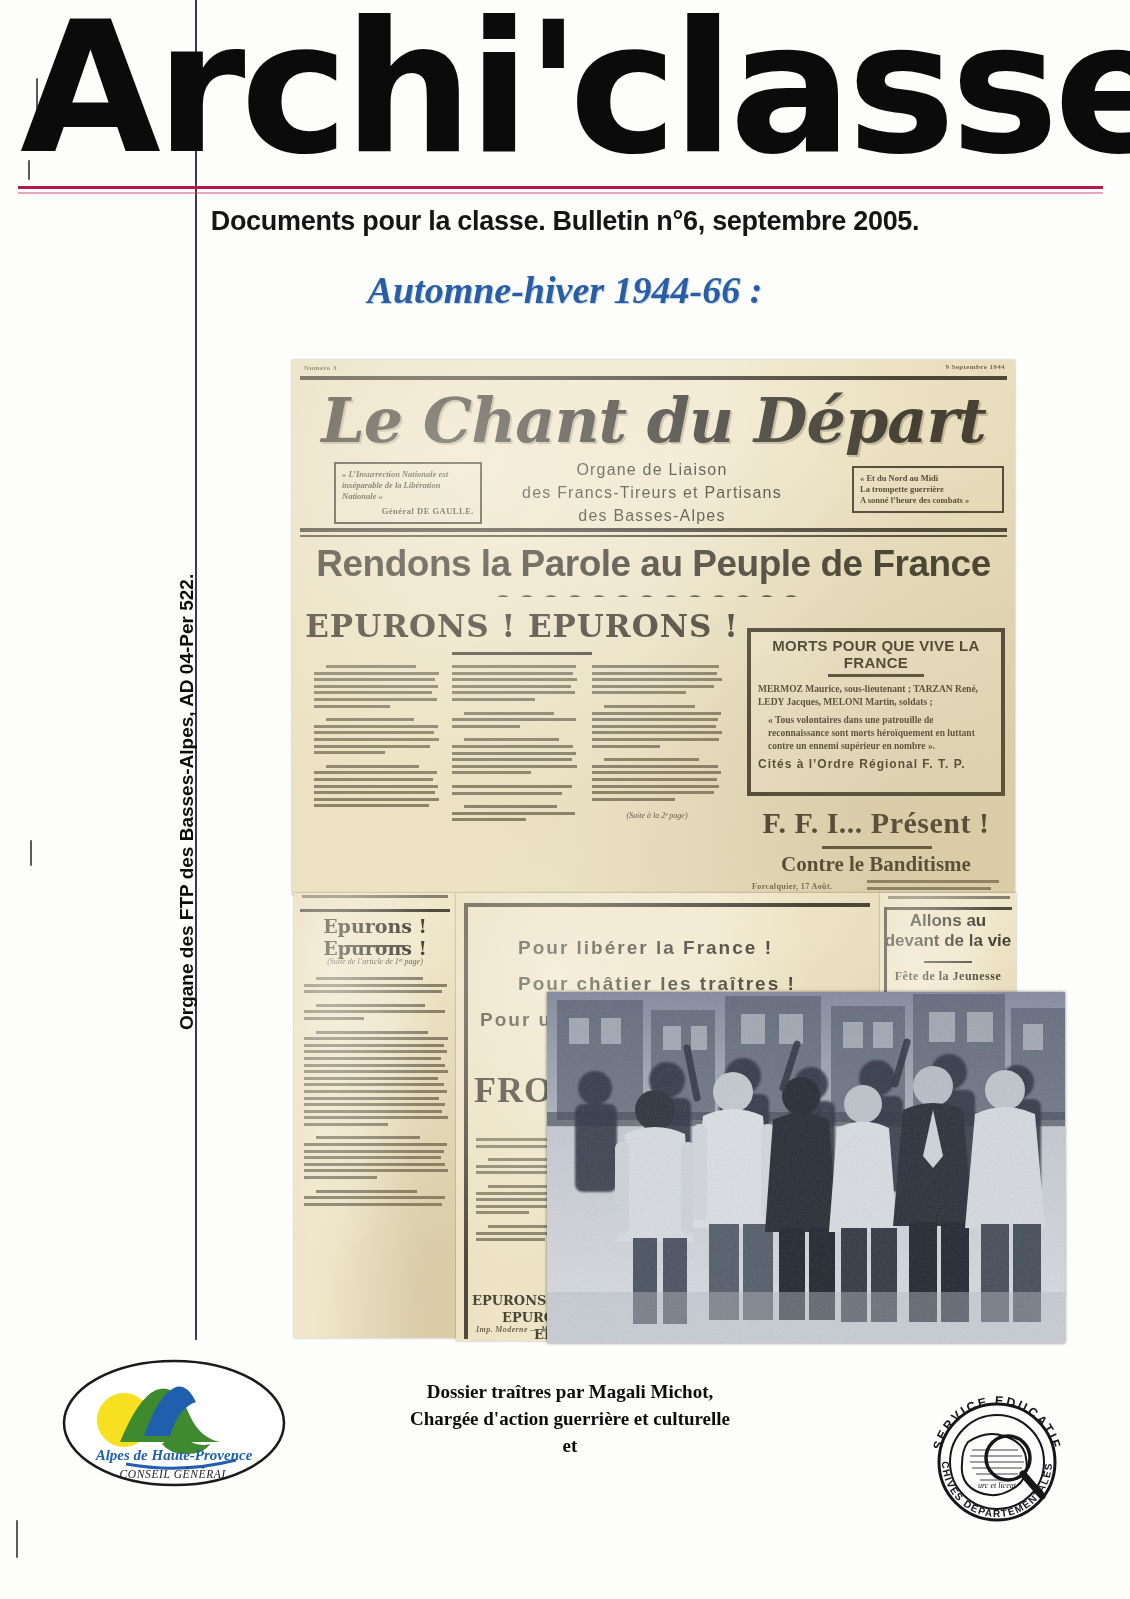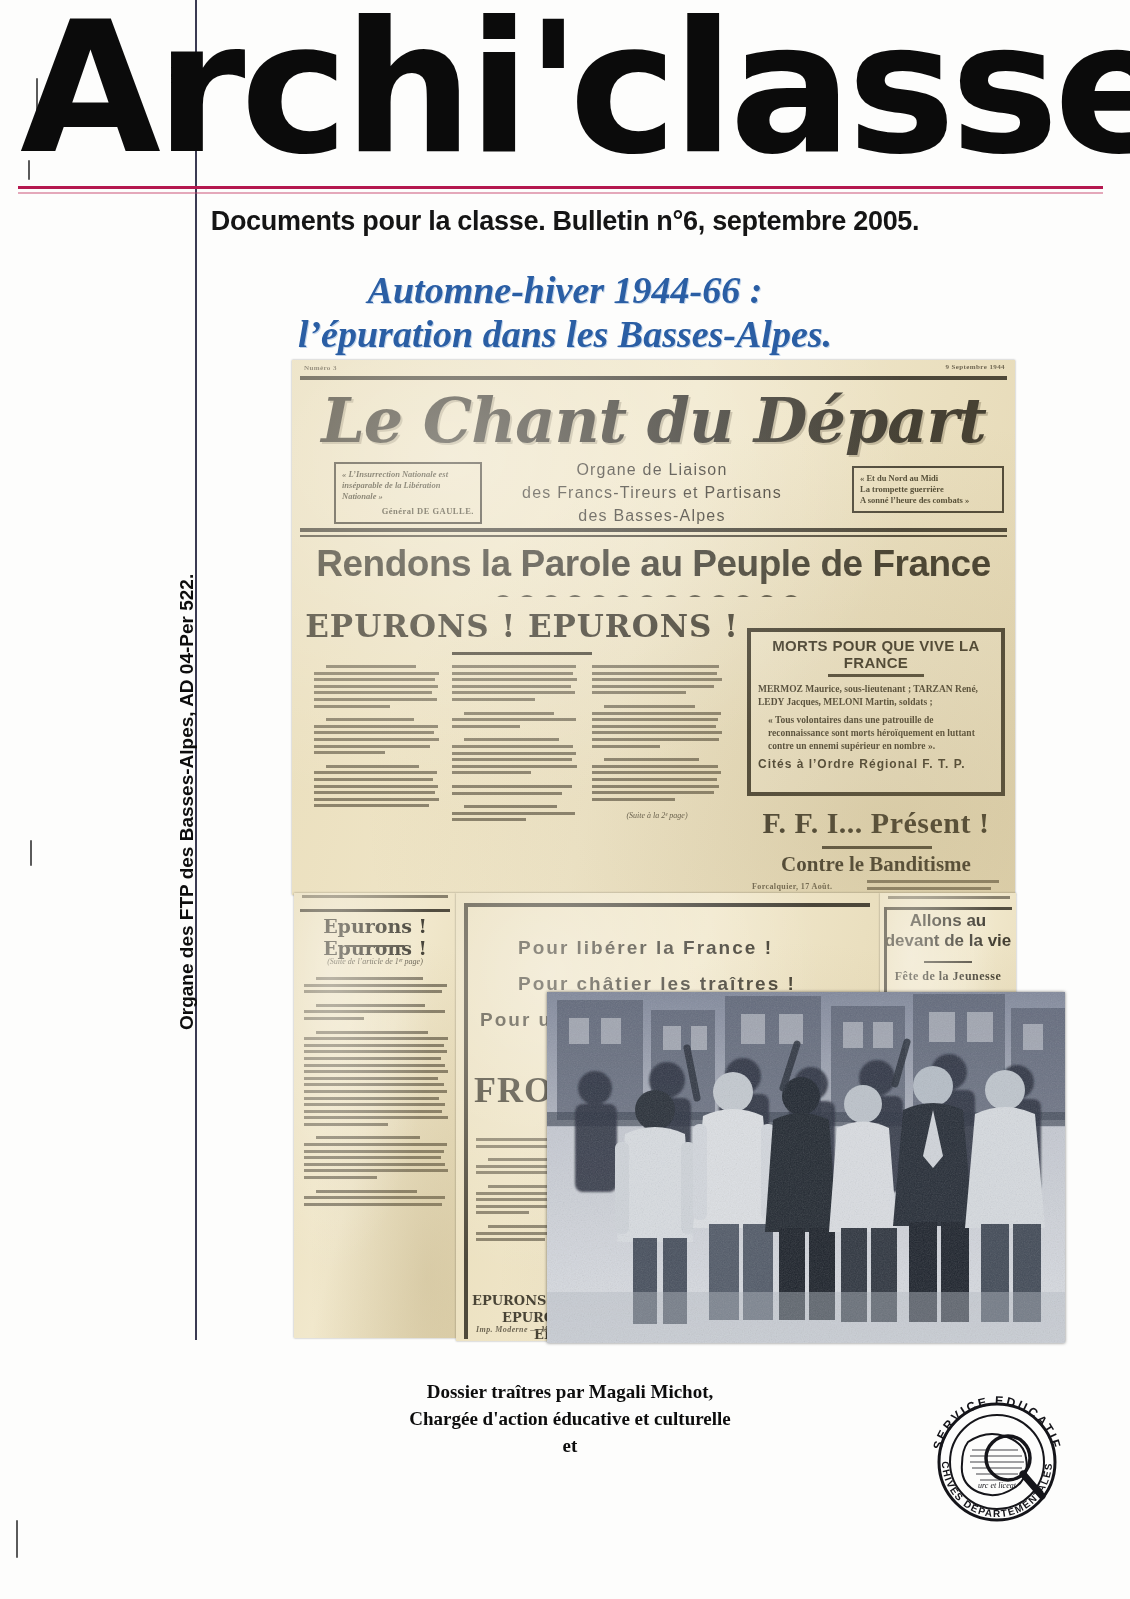--- a/index.html
+++ b/index.html
@@ -450,21 +450,20 @@
     <span>A</span><span>rchi</span><span class="apos">'</span><span>classe</span>
   </div>
 
   <div class="redrule" style="left:18px; top:186px; width:1085px;"></div>
   <div class="redrule thin" style="left:18px; top:192px; width:1085px; opacity:.45;"></div>
 
   <div class="subtitle-bw">Documents pour la classe. Bulletin n°6, septembre 2005.</div>
 
   <div class="subtitle-blue">
     <div>Automne-hiver 1944-66 :</div>
-    <div>l’épuration dans les Basses-Alpes.</div>
   </div>
 
   <div class="clip" id="clip-top">
     <div class="np-issue" style="left:12px; top:4px;">Numéro 3</div>
     <div class="np-issue" style="right:10px; top:3px;">9 Septembre 1944</div>
     <div class="rule-thick" style="left:8px; top:16px; width:707px;"></div>
 
     <div class="np-title">Le Chant du Départ</div>
 
     <div class="np-organe">
@@ -837,24 +836,36 @@
       <rect x="0" y="0" width="518" height="351" filter="url(#grain)" fill="none"></rect>
       <rect x="0" y="0" width="518" height="351" fill="#2b3650" opacity="0.10"></rect>
     </svg>
   </div>
 
 
   <div class="vertical-source">Organe des FTP des Basses-Alpes, AD 04-Per 522.</div>
 
   <div class="credits">
     <div>Dossier traîtres par Magali Michot,</div>
-    <div>Chargée d'action éducative et culturelle</div>
+    <div>Chargée d'action guerrière et culturelle</div>
     <div>et</div>
   </div>
 
+  <div id="cg-logo">
+    <svg width="225" height="135" viewBox="0 0 225 135" aria-hidden="true">
+      <ellipse cx="112" cy="67" rx="110" ry="62" fill="#ffffff" stroke="#1a1a1a" stroke-width="2.5"></ellipse>
+      <circle cx="62" cy="64" r="27" fill="#f7e01f"></circle>
+      <path d="M58 86 q18 -44 36 -52 q20 -8 34 26 q10 22 30 26 z" fill="#3f8a2e"></path>
+      <path d="M82 80 q14 -40 30 -48 q12 -6 22 14 q-18 6 -26 34 z" fill="#1f5fae"></path>
+      <path d="M100 88 q14 -12 26 -4 q10 7 22 4 q-6 10 -24 10 q-16 0 -24 -10 z" fill="#3f8a2e"></path>
+      <text x="112" y="104" text-anchor="middle" font-family="Liberation Serif, serif" font-style="italic" font-weight="bold" font-size="15" fill="#1f5fae">Alpes de Haute-Provence</text>
+      <path d="M64 108 q56 10 110 -4" stroke="#1f5fae" stroke-width="3" fill="none"></path>
+      <text x="112" y="122" text-anchor="middle" font-family="Liberation Serif, serif" font-style="italic" font-size="11.5" letter-spacing="0.6" fill="#1a1a1a">CONSEIL GÉNÉRAL</text>
+    </svg>
+  </div>
 
   <div id="seal">
     <svg width="150" height="135" viewBox="0 0 150 135" aria-hidden="true">
       <defs>
         <path id="arcTop" d="M18 70 a57 57 0 0 1 114 0"></path>
         <path id="arcBot" d="M20 70 a55 55 0 0 0 110 0"></path>
       </defs>
       <circle cx="75" cy="70" r="58" fill="none" stroke="#15151a" stroke-width="3"></circle>
       <circle cx="75" cy="70" r="47" fill="none" stroke="#15151a" stroke-width="2"></circle>
       <text font-family="Liberation Sans, sans-serif" font-weight="bold" font-size="12.5" letter-spacing="2.2" fill="#15151a">

